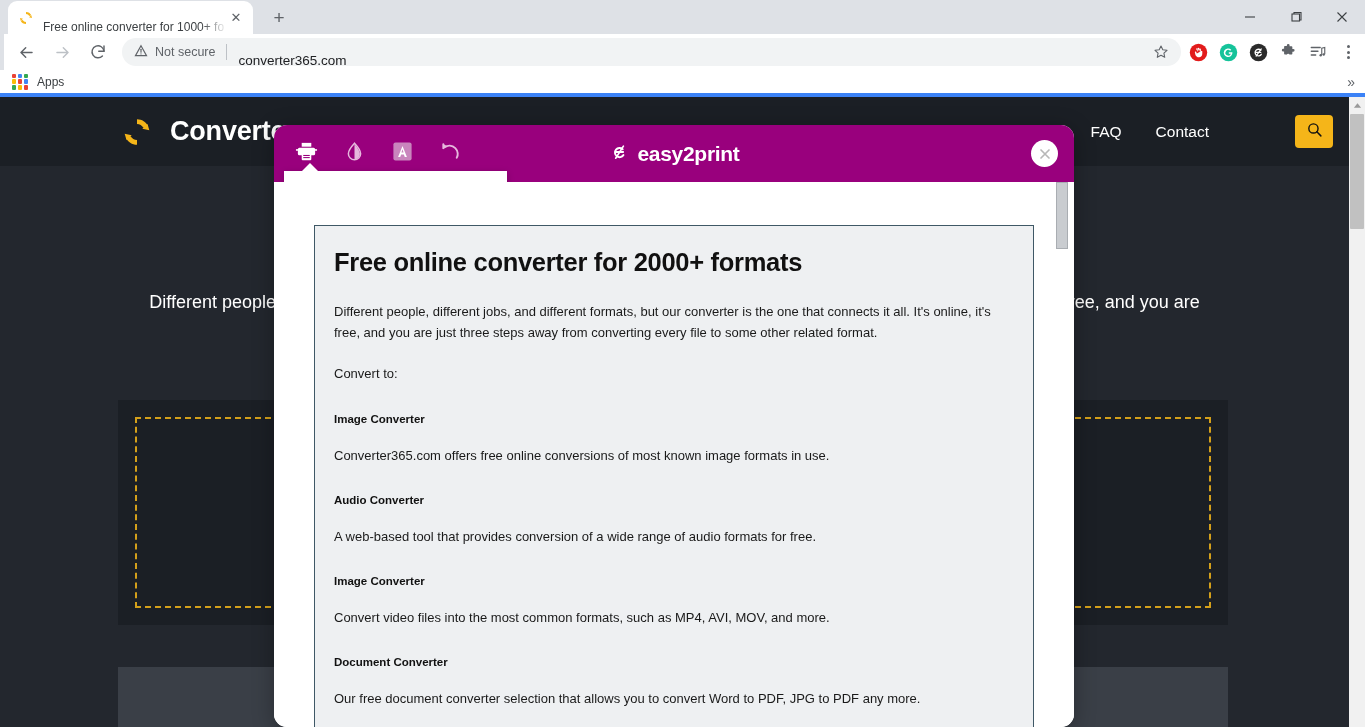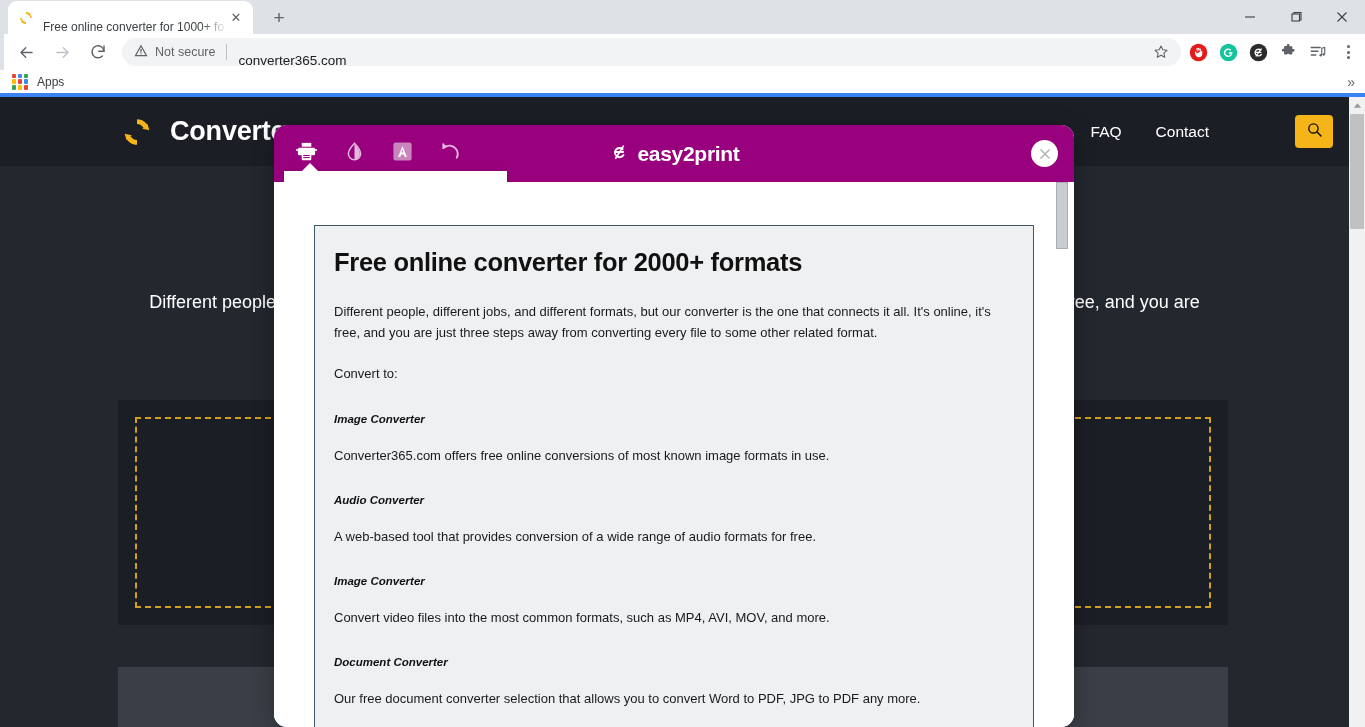--- a/index.html
+++ b/index.html
@@ -211,21 +211,21 @@
   .doc-h1 {
     font-size: 25.5px; font-weight: 700; color: #111111;
     letter-spacing: -0.3px; margin-bottom: 24px;
   }
   .doc-p {
     font-size: 13px; color: #1a1a1a; line-height: 1.63;
     margin-bottom: 20px; max-width: 676px;
   }
   .doc-h3 {
     font-size: 11.5px; font-weight: 700; color: #111111;
-    margin-bottom: 20px; margin-top: 28px; font-style: italic;
+    margin-bottom: 20px; margin-top: 28px;
   }
   .doc-h3:first-of-type { margin-top: 20px; }
 
   .e2p-scrollbar {
     position: absolute; top: 57px; right: 6px; width: 12px; height: 545px;
   }
   .e2p-sb-thumb {
     position: absolute; top: 0; left: 0;
     width: 12px; height: 67px;
     background: #c9ccd0;

